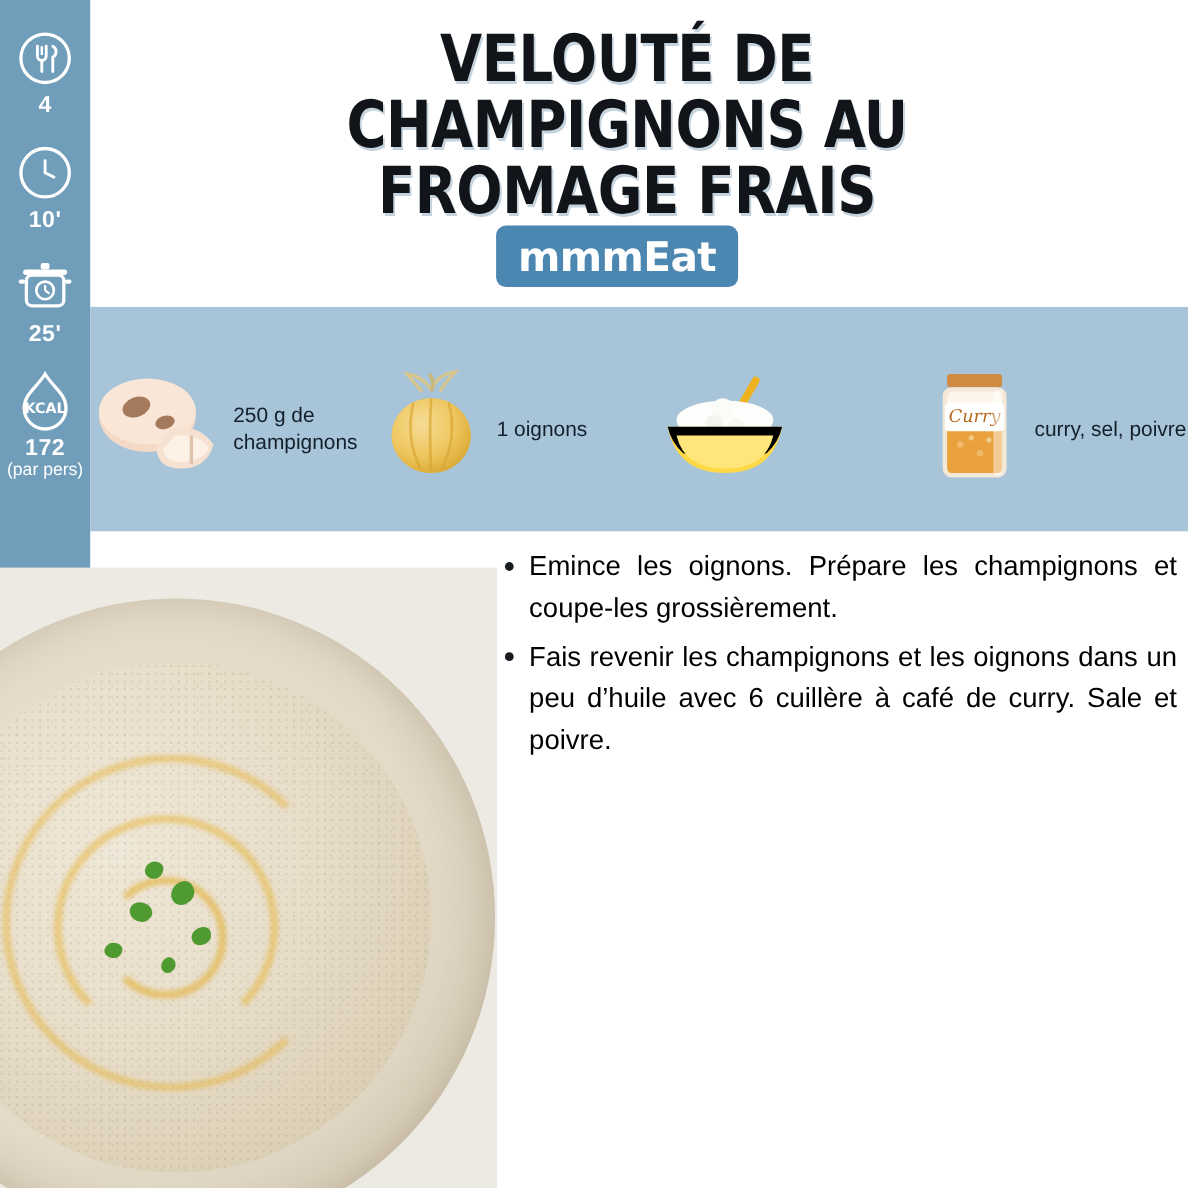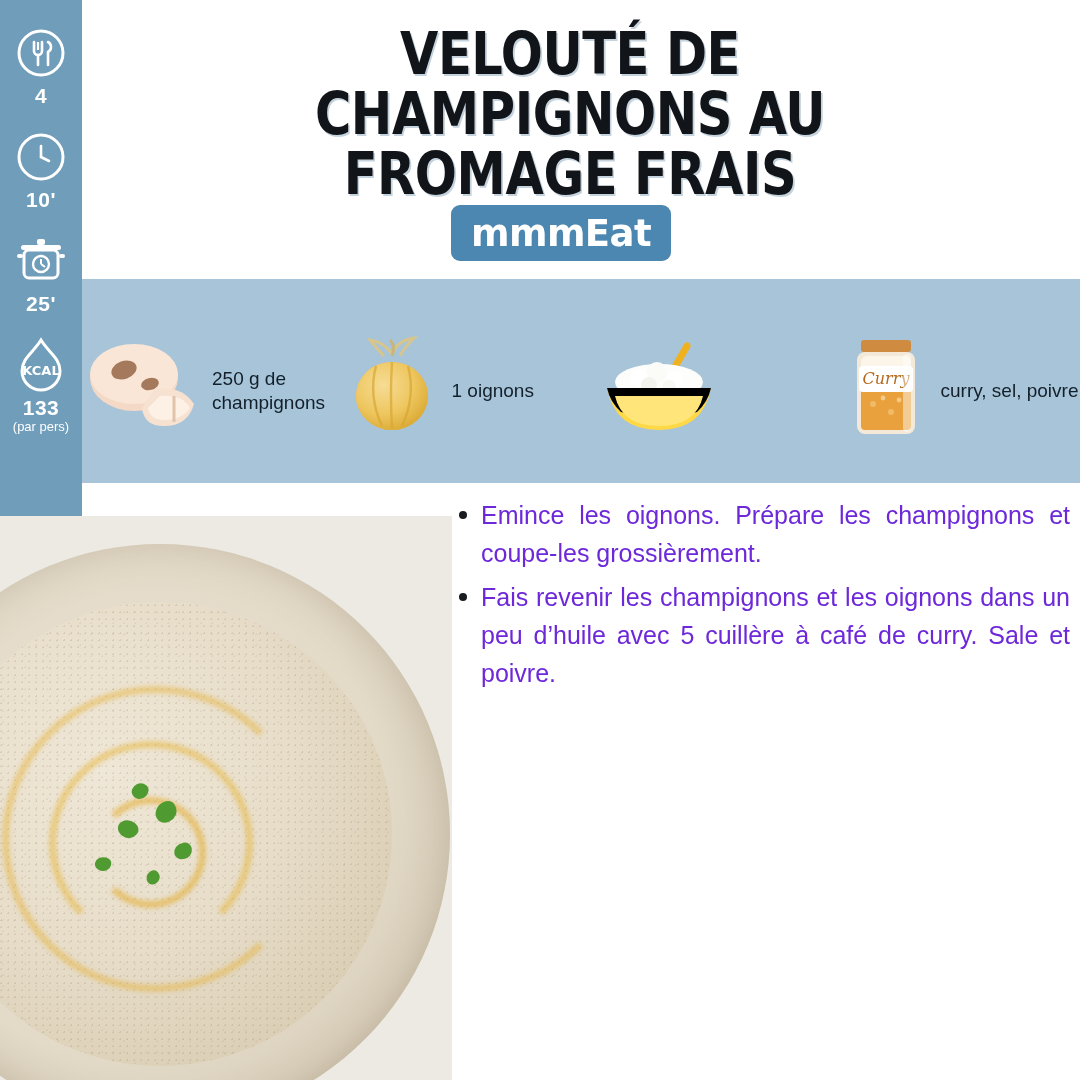--- a/index.html
+++ b/index.html
@@ -23,21 +23,21 @@
     padding-top: 26px;
     color: #ffffff;
   }
   .stat { display: flex; flex-direction: column; align-items: center; }
   .stat + .stat { margin-top: 22px; }
   .stat .glyph { width: 54px; height: 54px; display: flex; align-items: center; justify-content: center; }
   .stat .val {
     font-size: 21px; font-weight: bold; letter-spacing: .5px;
     margin-top: 4px;
   }
-  .stat .sub { font-size: 13px; margin-top: -1px; }
+  .stat .sub { font-size: 16px; margin-top: -1px; }
 
   
   .title {
     position: absolute;
     left: 130px; top: 24px; width: 880px;
     text-align: center;
     font-family: "DejaVu Sans", sans-serif;
     font-weight: bold;
     font-size: 59px;
     line-height: 1.02;
@@ -94,21 +94,21 @@
     position: absolute;
     left: 455px; top: 496px;
     width: 615px;
   }
   .steps ul { list-style: none; }
   .steps li {
     position: relative;
     padding-left: 26px;
     font-size: 25px;
     line-height: 1.52;
-    color: #6d28d9;
+    color: #000000;
     text-align: justify;
     margin-bottom: 6px;
   }
   .steps li:before {
     content: "";
     position: absolute;
     left: 4px; top: 15px;
     width: 8px; height: 8px;
     border-radius: 50%;
     background: #181c20;
@@ -210,21 +210,21 @@
     <div class="val">25'</div>
   </div>
 
   <div class="stat">
     <div class="glyph">
       <svg width="52" height="56" viewBox="0 0 52 56">
         <path d="M26 3 C34 16 45 21 45 34 C45 45 36 53 26 53 C16 53 7 45 7 34 C7 21 18 16 26 3 Z" fill="none" stroke="#fff" stroke-width="3"></path>
         <text x="26" y="38" text-anchor="middle" font-family="DejaVu Sans, sans-serif" font-size="13" font-weight="bold" fill="#fff">KCAL</text>
       </svg>
     </div>
-    <div class="val">133</div>
+    <div class="val">172</div>
     <div class="sub">(par pers)</div>
   </div>
 </div>
 
 <div class="title">VELOUTÉ DE CHAMPIGNONS AU FROMAGE FRAIS</div>
 
 <div class="logo">
   <span>mmmEat</span>
 </div>
 
@@ -302,21 +302,21 @@
         <rect x="72" y="18" width="8" height="78" rx="4" fill="#ffffff" opacity=".45"></rect>
       </svg>
     </div>
     <div class="cap">curry, sel, poivre</div>
   </div>
 </div>
 
 <div class="steps">
   <ul>
     <li>Emince les oignons. Prépare les champignons et coupe-les grossièrement.</li>
-    <li>Fais revenir les champignons et les oignons dans un peu d’huile avec 5 cuillère à café de curry. Sale et poivre.</li>
+    <li>Fais revenir les champignons et les oignons dans un peu d’huile avec 6 cuillère à café de curry. Sale et poivre.</li>
   </ul>
 </div>
 
 <div class="photo">
   <div class="bowl">
     <div class="bowl-inner">
       <div class="noise"></div>
       <div class="swirl s1"></div>
       <div class="swirl s2"></div>
       <div class="swirl s3"></div>

